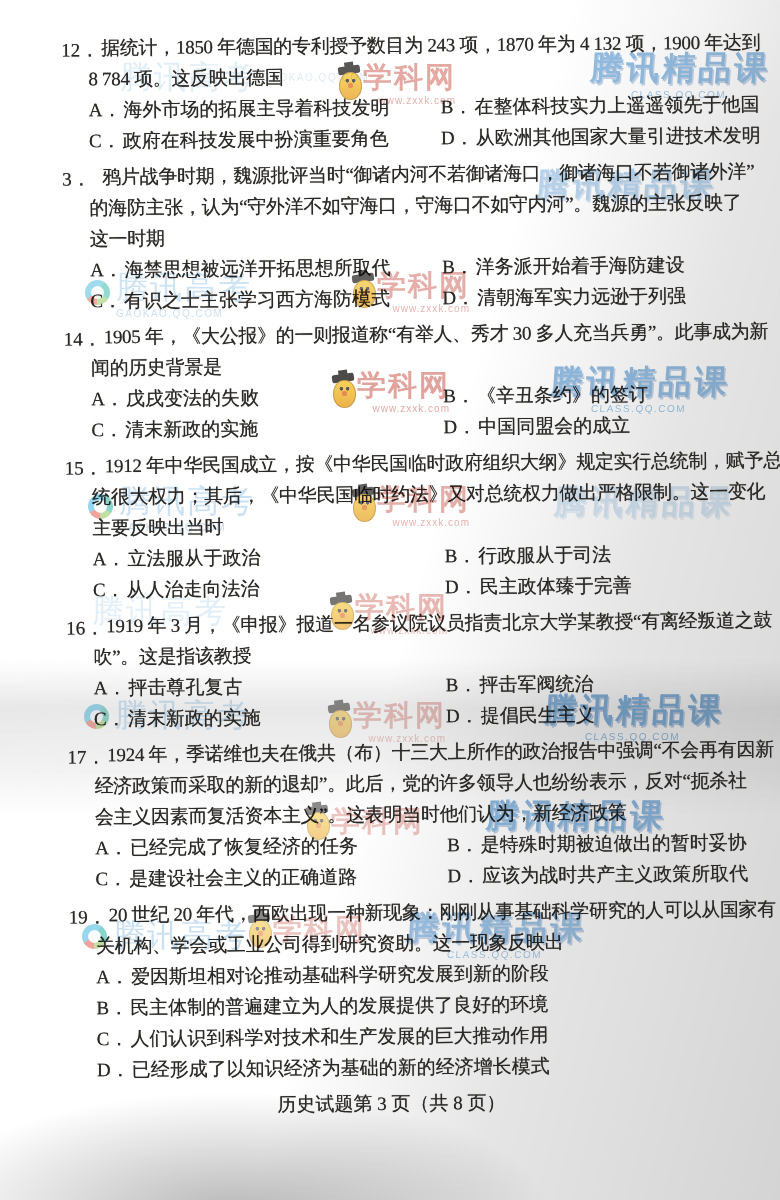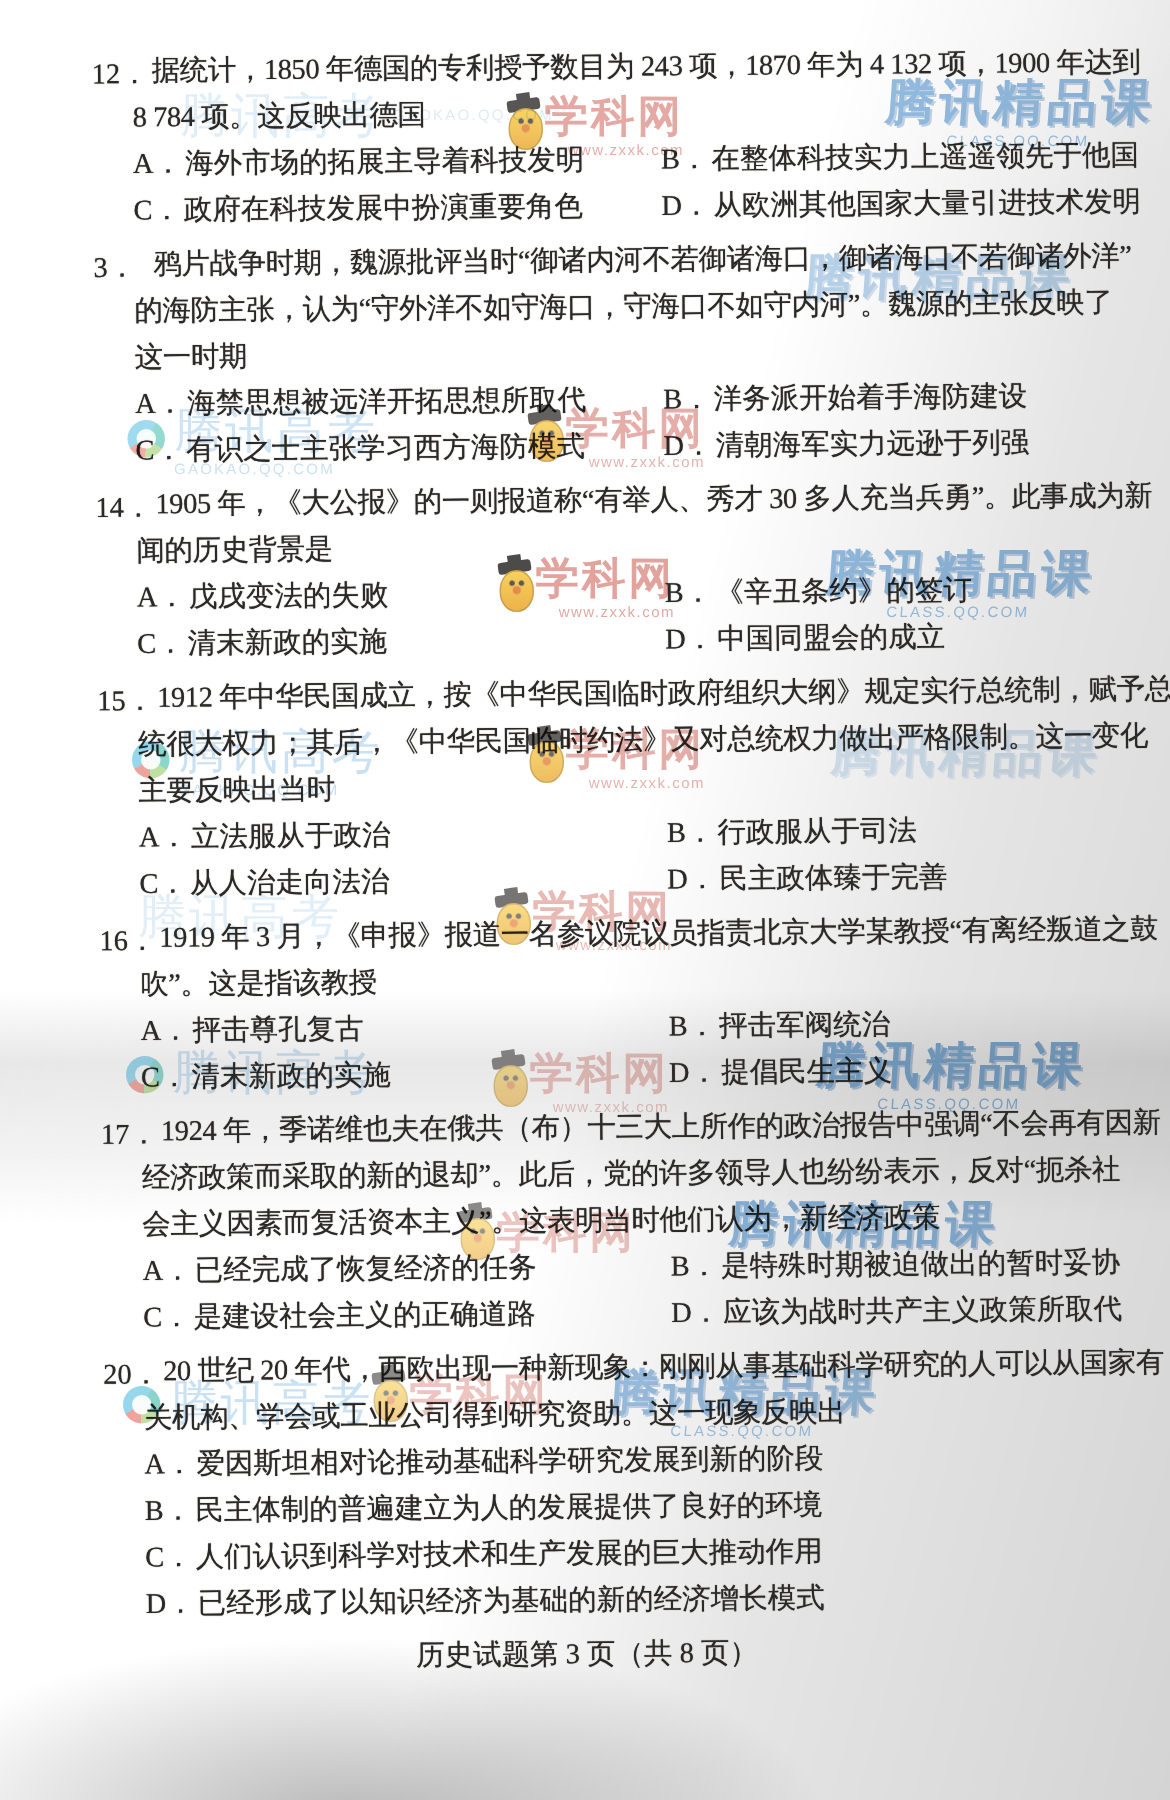--- a/index.html
+++ b/index.html
@@ -160,21 +160,21 @@
           <div class="stem-line">会主义因素而复活资本主义”。这表明当时他们认为，新经济政策</div>
         </div>
     <div class="options two-col">
           <div class="option"><span class="opt-label">A．</span><span>已经完成了恢复经济的任务</span></div>
           <div class="option"><span class="opt-label">B．</span><span>是特殊时期被迫做出的暂时妥协</span></div>
           <div class="option"><span class="opt-label">C．</span><span>是建设社会主义的正确道路</span></div>
           <div class="option"><span class="opt-label">D．</span><span>应该为战时共产主义政策所取代</span></div>
         </div>
   </div>
       <div class="question">
-    <span class="qnum">20．</span>
+    <span class="qnum">19．</span>
     <div class="stem">
           <div class="stem-line">20 世纪 20 年代，西欧出现一种新现象：刚刚从事基础科学研究的人可以从国家有</div>
           <div class="stem-line">关机构、学会或工业公司得到研究资助。这一现象反映出</div>
         </div>
     <div class="options one-col">
           <div class="option"><span class="opt-label">A．</span><span>爱因斯坦相对论推动基础科学研究发展到新的阶段</span></div>
           <div class="option"><span class="opt-label">B．</span><span>民主体制的普遍建立为人的发展提供了良好的环境</span></div>
           <div class="option"><span class="opt-label">C．</span><span>人们认识到科学对技术和生产发展的巨大推动作用</span></div>
           <div class="option"><span class="opt-label">D．</span><span>已经形成了以知识经济为基础的新的经济增长模式</span></div>
         </div>

